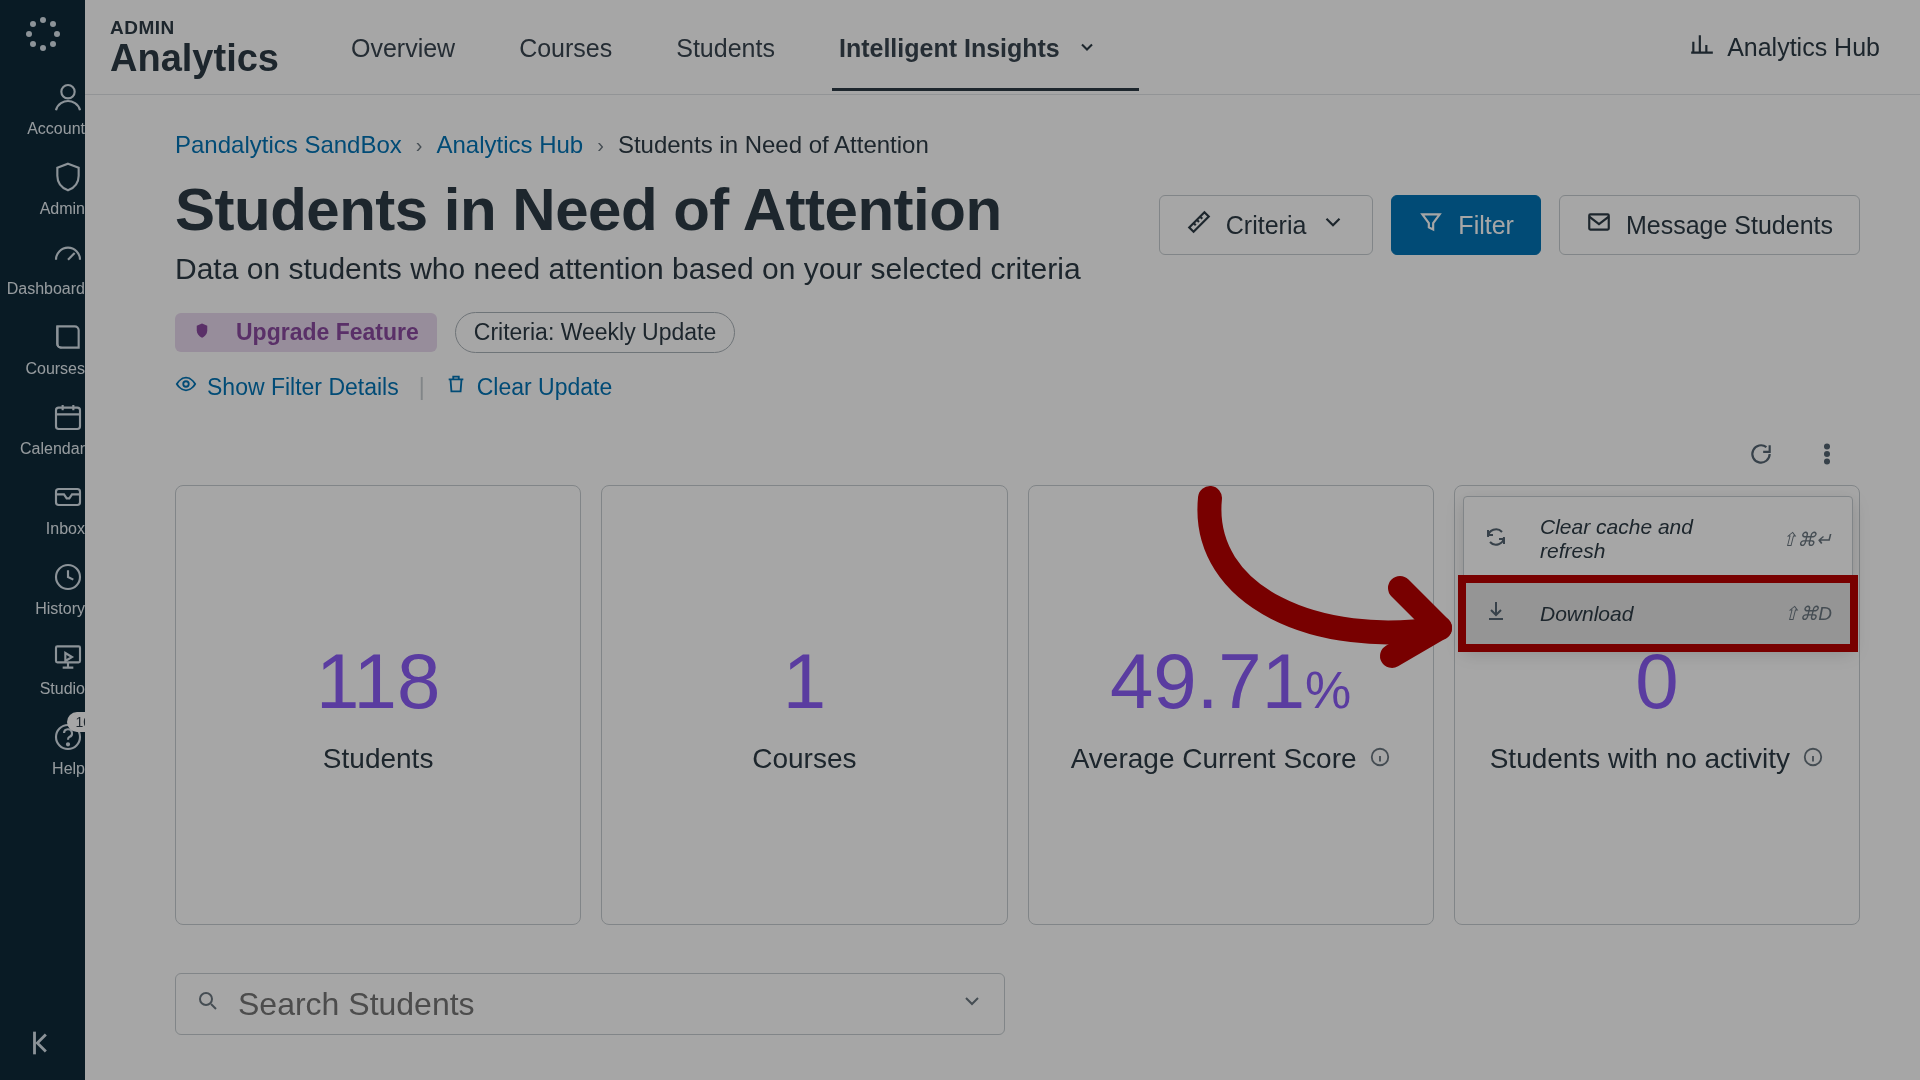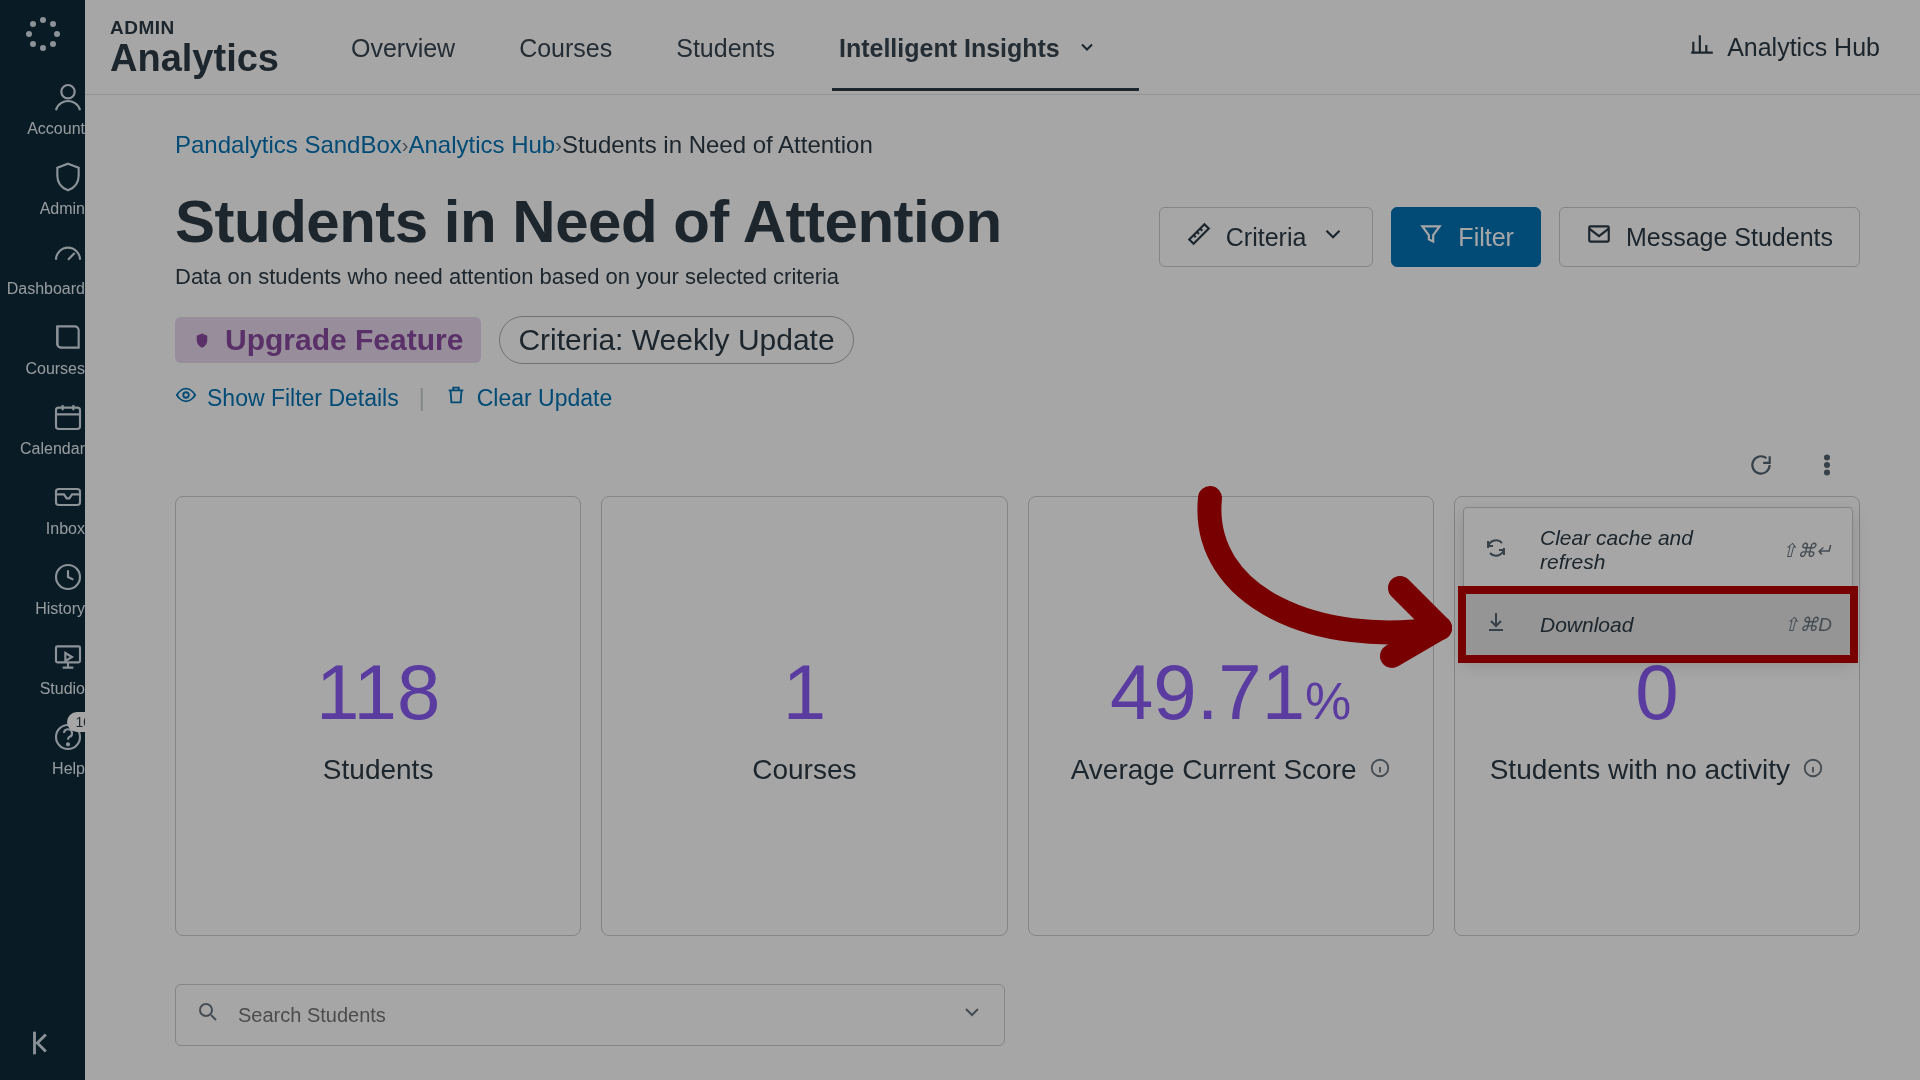--- a/index.html
+++ b/index.html
@@ -25,33 +25,33 @@
 .brand .big { font-size:38px; font-weight:600; line-height:1; color:#2d3b45; }
 .tabs { display:flex; gap:60px; font-size:25px; color:#3a4651; }
 .tabs .tab { padding:8px 2px 6px; cursor:pointer; position:relative; }
 .tabs .tab.active { font-weight:600; }
 .tabs .tab.active::after { content:""; position:absolute; left:-5px; right:-40px; bottom:-22px; height:3px; background:#2d3b45; }
 .tabs .chev { margin-left:10px; }
 .hub-link { margin-left:auto; display:flex; align-items:center; gap:12px; font-size:25px; color:#2d3b45; cursor:pointer; }
 .hub-link svg { width:26px; height:26px; stroke:#2d3b45; fill:none; stroke-width:2; }
 
 .content { padding:36px 60px 0 90px; }
-.breadcrumb { font-size:24px; color:#2d3b45; display:flex; align-items:center; margin-bottom:28px; }
+.breadcrumb { font-size:24px; color:#2d3b45; display:flex; align-items:center; gap:14px; margin-bottom:16px; }
 .breadcrumb a { color:#0374b5; text-decoration:none; cursor:pointer; }
 .breadcrumb .sep { color:#6b7780; font-size:20px; }
 .titlebar { display:flex; align-items:flex-start; justify-content:space-between; }
 .title h1 { font-size:60px; font-weight:700; color:#2d3b45; letter-spacing:-0.5px; }
-.subtitle { font-size:22px; color:#2d3b45; margin-top:8px; }
+.subtitle { font-size:30px; color:#2d3b45; margin-top:8px; }
 .actions { display:flex; gap:18px; align-items:center; margin-top:20px; }
 .btn { height:60px; border:1px solid #c7cdd1; border-radius:6px; background:#fff; display:flex; align-items:center; gap:14px; padding:0 26px; font-size:25px; color:#2d3b45; cursor:pointer; }
 .btn svg { width:26px; height:26px; stroke:#2d3b45; fill:none; stroke-width:2; }
 .btn.primary { background:#0374b5; border-color:#0374b5; color:#fff; }
 .btn.primary svg { stroke:#fff; }
 .chips { display:flex; gap:18px; align-items:center; margin-top:26px; }
-.chip { border-radius:6px; padding:6px 18px; font-size:30px; display:flex; align-items:flex-start; gap:14px; }
+.chip { border-radius:6px; padding:6px 18px; font-size:23px; display:flex; align-items:flex-start; gap:25px; }
 .chip.upgrade { background:#e8d9ee; color:#8b4aa0; font-weight:600; }
 .chip.upgrade svg { width:18px; height:18px; fill:#8b4aa0; }
 .chip.crit { border:1px solid #aab2b8; border-radius:24px; background:#fff; color:#2d3b45; }
 .filter-links { margin-top:20px; display:flex; align-items:center; gap:20px; font-size:23px; color:#0374b5; }
 .filter-links .lnk { display:flex; align-items:center; gap:10px; cursor:pointer; }
 .filter-links svg { width:22px; height:22px; stroke:#0374b5; fill:none; stroke-width:2; }
 .filter-links .divider { color:#c7cdd1; }
 
 .card-toolbar { display:flex; justify-content:flex-end; gap:40px; padding-right:20px; margin-top:40px; margin-bottom:14px; color:#556572;}
 .card-toolbar svg { width:26px; height:26px; stroke:#556572; fill:none; stroke-width:2; cursor:pointer; }
@@ -65,21 +65,21 @@
 
 .popover { position:absolute; top:10px; right:6px; width:390px; background:#fff; border:1px solid #c7cdd1; border-radius:4px; box-shadow:0 6px 18px rgba(0,0,0,0.15); z-index:50; }
 .popover .row { display:flex; align-items:center; padding:18px 20px; gap:32px; font-size:21px; color:#2d3b45; cursor:pointer;font-style:italic; }
 .popover .row svg { width:24px; height:24px; stroke:#556572; fill:none; stroke-width:2; }
 .popover .row .kbd { margin-left:auto; color:#6b7780; font-size:19px; }
 .popover .row.highlight { outline:8px solid #b90000; outline-offset:-2px; background:#e5e5e5; }
 
 
 .searchbar { margin-top:48px; width:830px; height:62px; border:1px solid #c7cdd1; border-radius:6px; display:flex; align-items:center; padding:0 20px; gap:18px; font-size:24px; color:#6b7780; }
 .searchbar svg { width:24px; height:24px; stroke:#6b7780; fill:none; stroke-width:2; }
-.searchbar input { flex:1; border:none; outline:none; font-size:20px; color:#2d3b45; background:transparent; }
+.searchbar input { flex:1; border:none; outline:none; font-size:32px; color:#2d3b45; background:transparent; }
 .searchbar .dd { margin-left:auto; }
 
 
 .arrow { position:absolute; z-index:60; }
 
 
 .overlay { position:absolute; inset:0; background:rgba(0,0,0,0.35); z-index:100; pointer-events:none; }
 </style>
 </head>
 <body>

